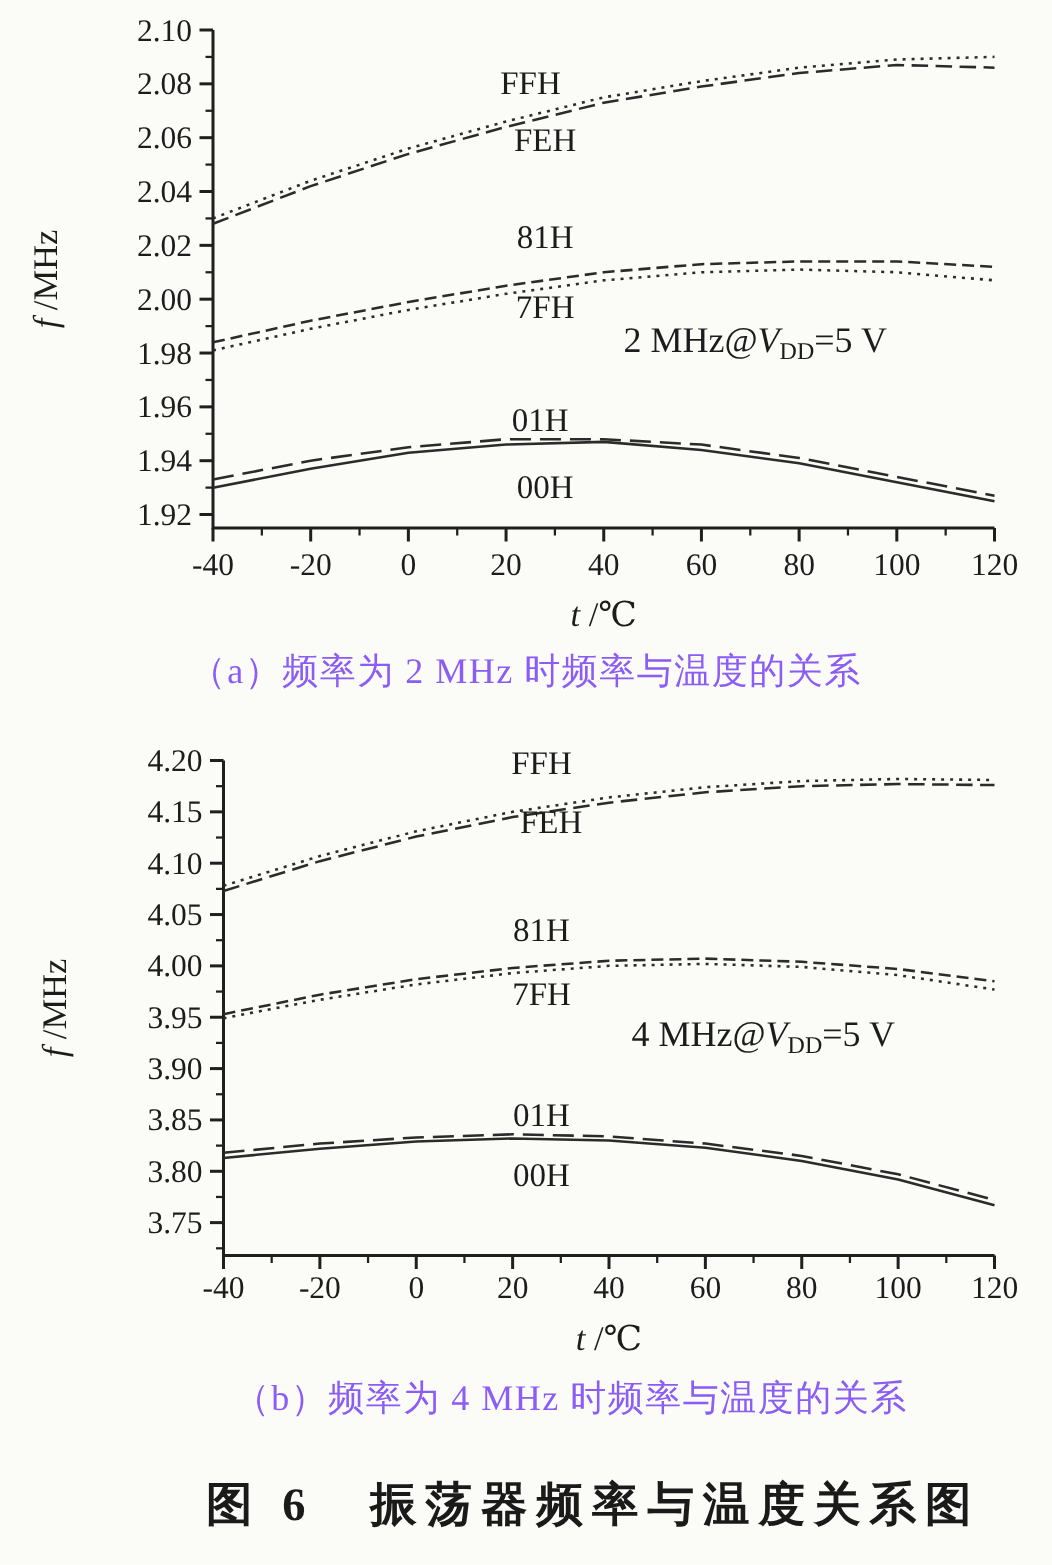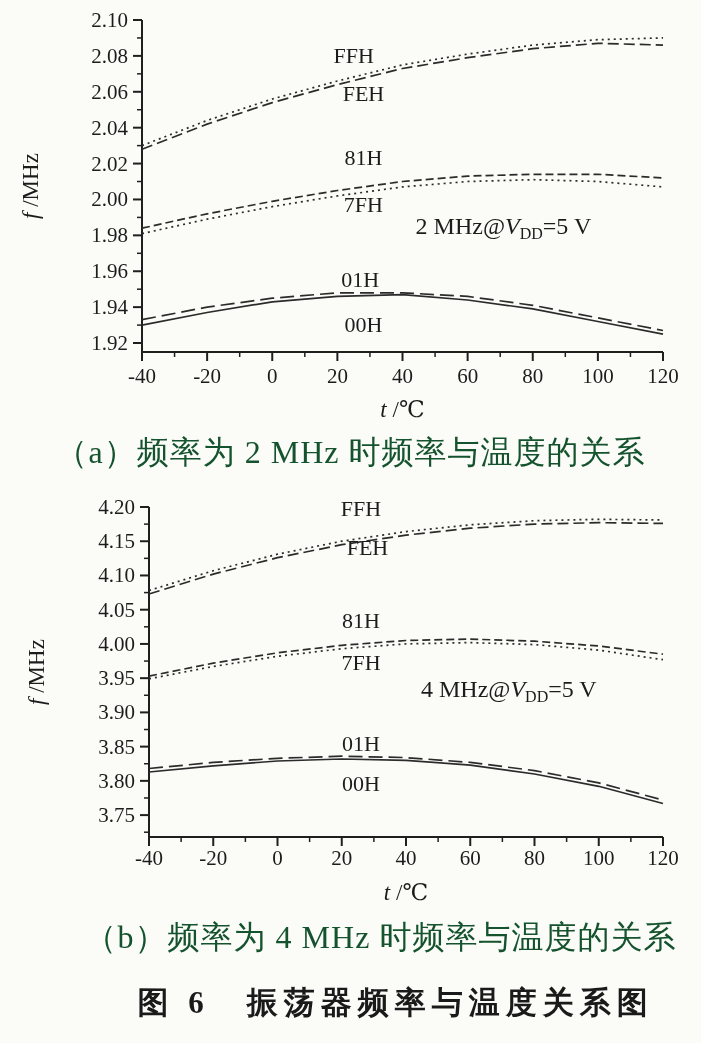--- a/index.html
+++ b/index.html
@@ -10,23 +10,23 @@
     font-family:"Liberation Serif","DejaVu Serif",serif;
     color:#1c1c1c;
     overflow:hidden;
   }
   svg{position:absolute;left:0;}
   #chart-a{top:0;}
   #chart-b{top:482px;}
   .caption{
     position:absolute;left:0;width:701px;
     text-align:center;
-    font-size:32px;
+    font-size:24px;
     letter-spacing:1px;
-    color:#14532d;
+    color:#8b5cf6;
   }
   #cap-a{top:431px;}
   #cap-b{top:916px;padding-left:30px;}
   .fig-title{
     position:absolute;top:982px;left:0;width:697px;
     text-align:center;
     font-size:31px;
     font-weight:bold;
     letter-spacing:6px;
     color:#1a1a1a;

